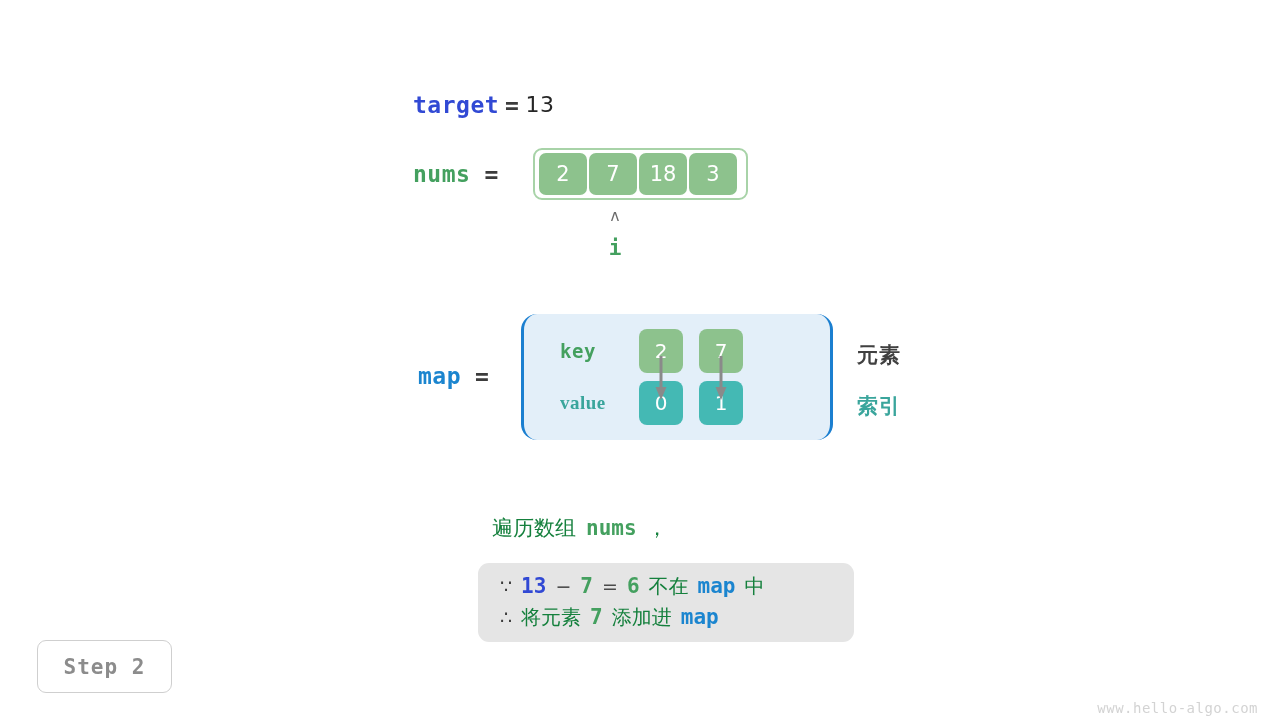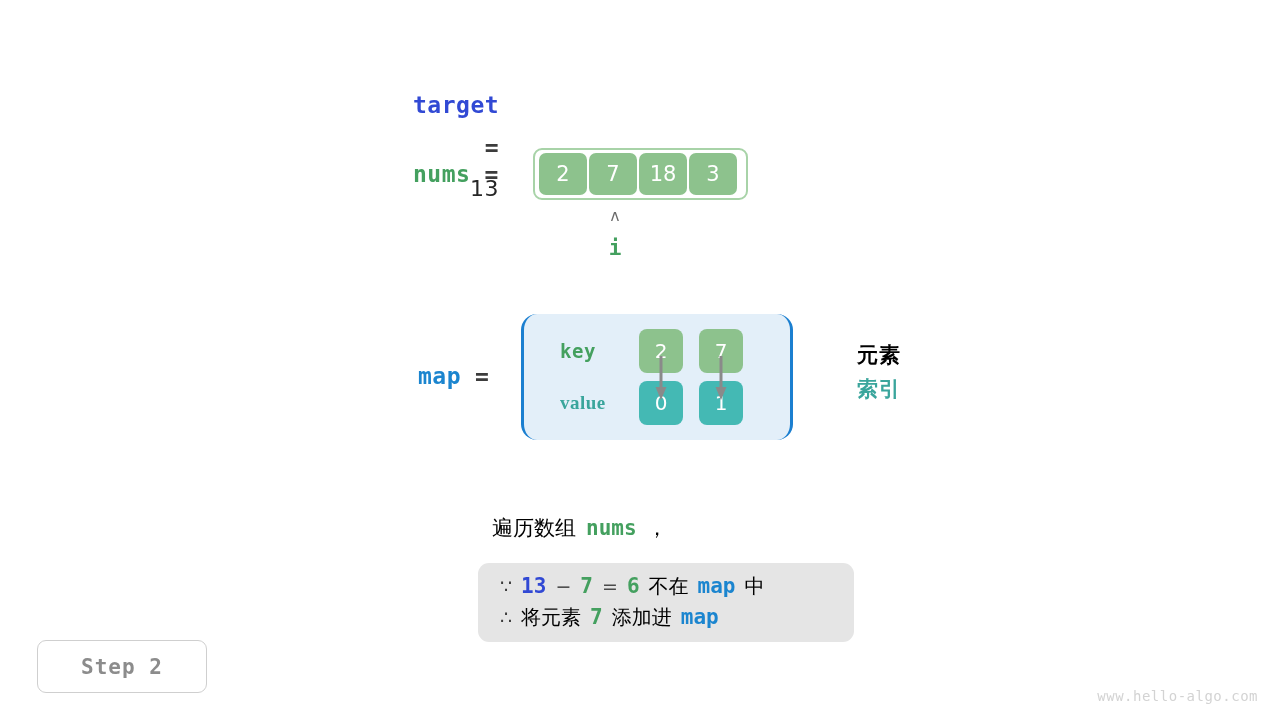--- a/index.html
+++ b/index.html
@@ -18,24 +18,23 @@
     position: absolute;
     inset: 0;
   }
 
   
   .abs { position: absolute; }
 
   
   #target-row {
     left: 413px; top: 92px;
-    display: flex; align-items: flex-end; gap: 16px;
+    display: flex; align-items: flex-start; gap: 6px;
     font-size: 23px; font-weight: bold;
     letter-spacing: 0.5px;
-    flex-direction: column;
   }
   .var-target { color: #3149d4; }
   .eq-sign { color: #3c3c3c; font-weight: bold; }
   .plain-num {
     color: #262626;
     font-family: "DejaVu Sans", "Liberation Sans", sans-serif;
     font-weight: normal;
     font-size: 22px;
   }
 
@@ -98,21 +97,21 @@
     left: 418px; top: 363px;
     display: flex; align-items: center; gap: 14px;
     font-size: 23px; font-weight: bold;
     letter-spacing: 0.5px;
   }
   .var-map { color: #1b85cf; }
 
   #map-box {
     position: absolute;
     left: 521px; top: 314px;
-    width: 272px; height: 126px;
+    width: 312px; height: 126px;
     box-sizing: border-box;
     background: #e3eff9;
     border-left: 3px solid #1b7fd0;
     border-right: 3px solid #1b7fd0;
     border-radius: 16px;
   }
   #map-inner {
     position: absolute;
     inset: 0;
   }
@@ -148,32 +147,32 @@
   .arrow-c1 { left: 190px; }
 
   
   .side-label {
     position: absolute;
     font-family: "DejaVu Sans", "Liberation Sans", sans-serif;
     font-size: 21px;
     font-weight: bold;
     letter-spacing: 1px;
   }
-  #side-element { left: 857px; top: 341px; color: #000000; }
-  #side-index   { left: 857px; top: 375px; color: #3aa59c; }
+  #side-element { left: 857px; top: 341px; color: #404040; }
+  #side-index   { left: 857px; top: 392px; color: #3aa59c; }
 
   
   #caption-line {
     left: 492px; top: 514px;
     display: flex; align-items: baseline; gap: 10px;
     font-size: 21px;
   }
   .cn {
     font-family: "DejaVu Sans", "Liberation Sans", sans-serif;
-    color: #000000;
+    color: #15803d;
   }
   .code-green { color: #44a05f; font-weight: bold; font-size: 21px; }
   .code-blue  { color: #1b85cf; font-weight: bold; font-size: 21px; }
   .code-dblue { color: #3149d4; font-weight: bold; font-size: 21px; }
 
   
   #reason-box {
     position: absolute;
     left: 478px; top: 563px;
     width: 376px; height: 79px;
@@ -196,35 +195,35 @@
   .op-sym {
     font-family: "DejaVu Sans", "Liberation Sans", sans-serif;
     color: #4a4a4a;
     font-size: 19px;
   }
 
   
   #step-badge {
     position: absolute;
     left: 37px; top: 640px;
-    width: 170px; height: 53px;
+    width: 135px; height: 53px;
     box-sizing: border-box;
     border: 1.5px solid #cfcfcf;
     border-radius: 9px;
     display: flex; align-items: center; justify-content: center;
     color: #8c8c8c;
     font-size: 21px;
     font-weight: bold;
     letter-spacing: 1px;
   }
 
   
   #watermark {
     position: absolute;
-    right: 22px; bottom: 16px;
+    right: 22px; bottom: 4px;
     color: #d3d3d3;
     font-size: 14px;
     letter-spacing: 0.5px;
   }
 </style>
 </head>
 <body>
 
 <div class="stage">
 

